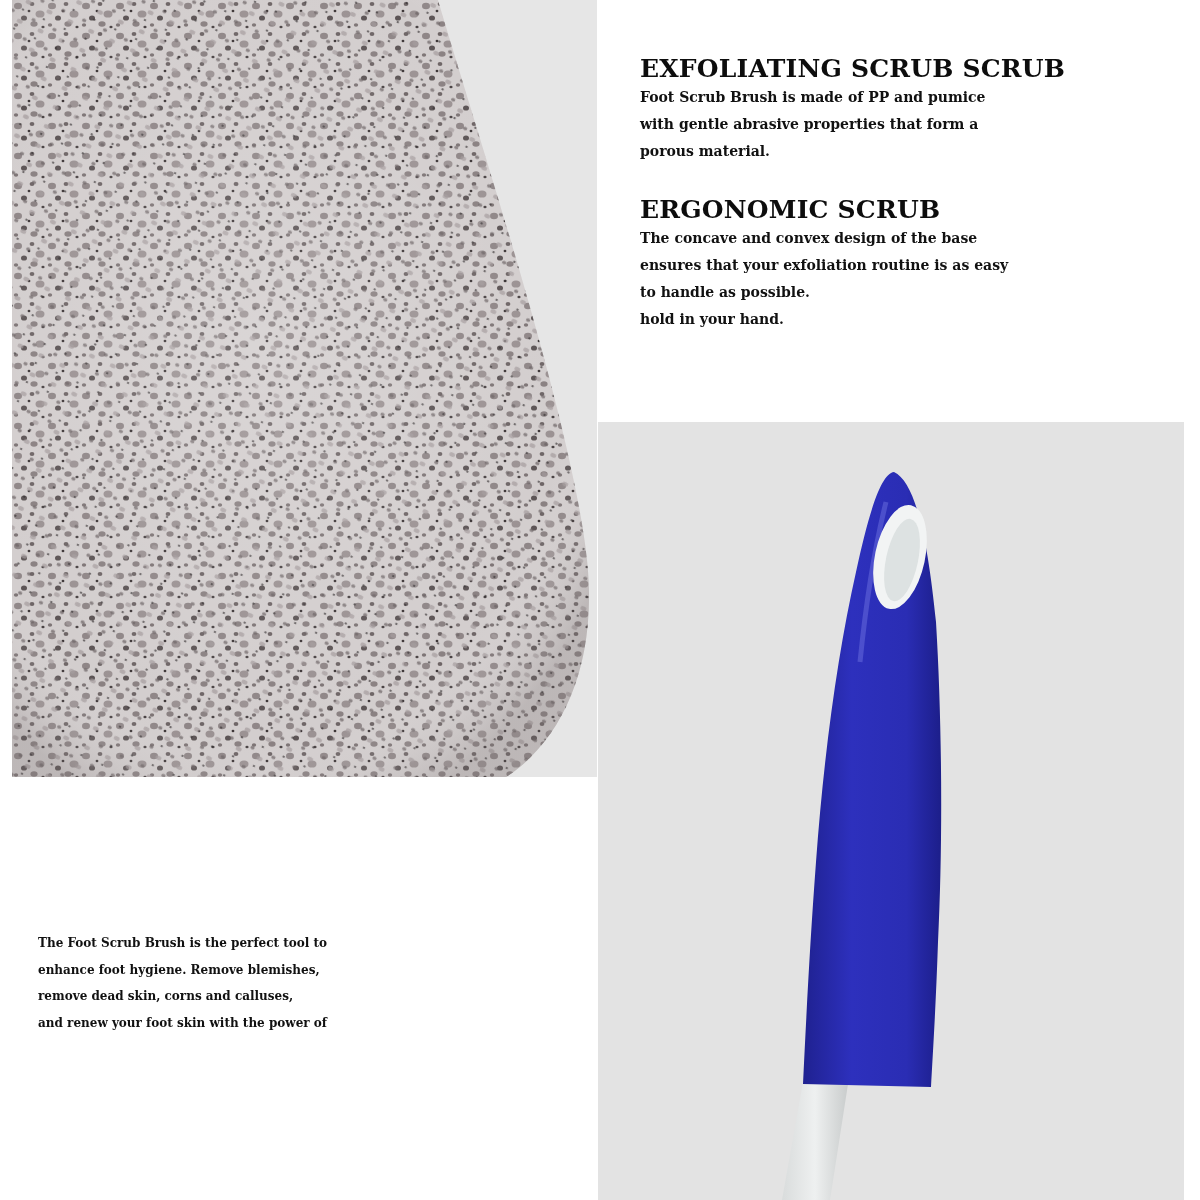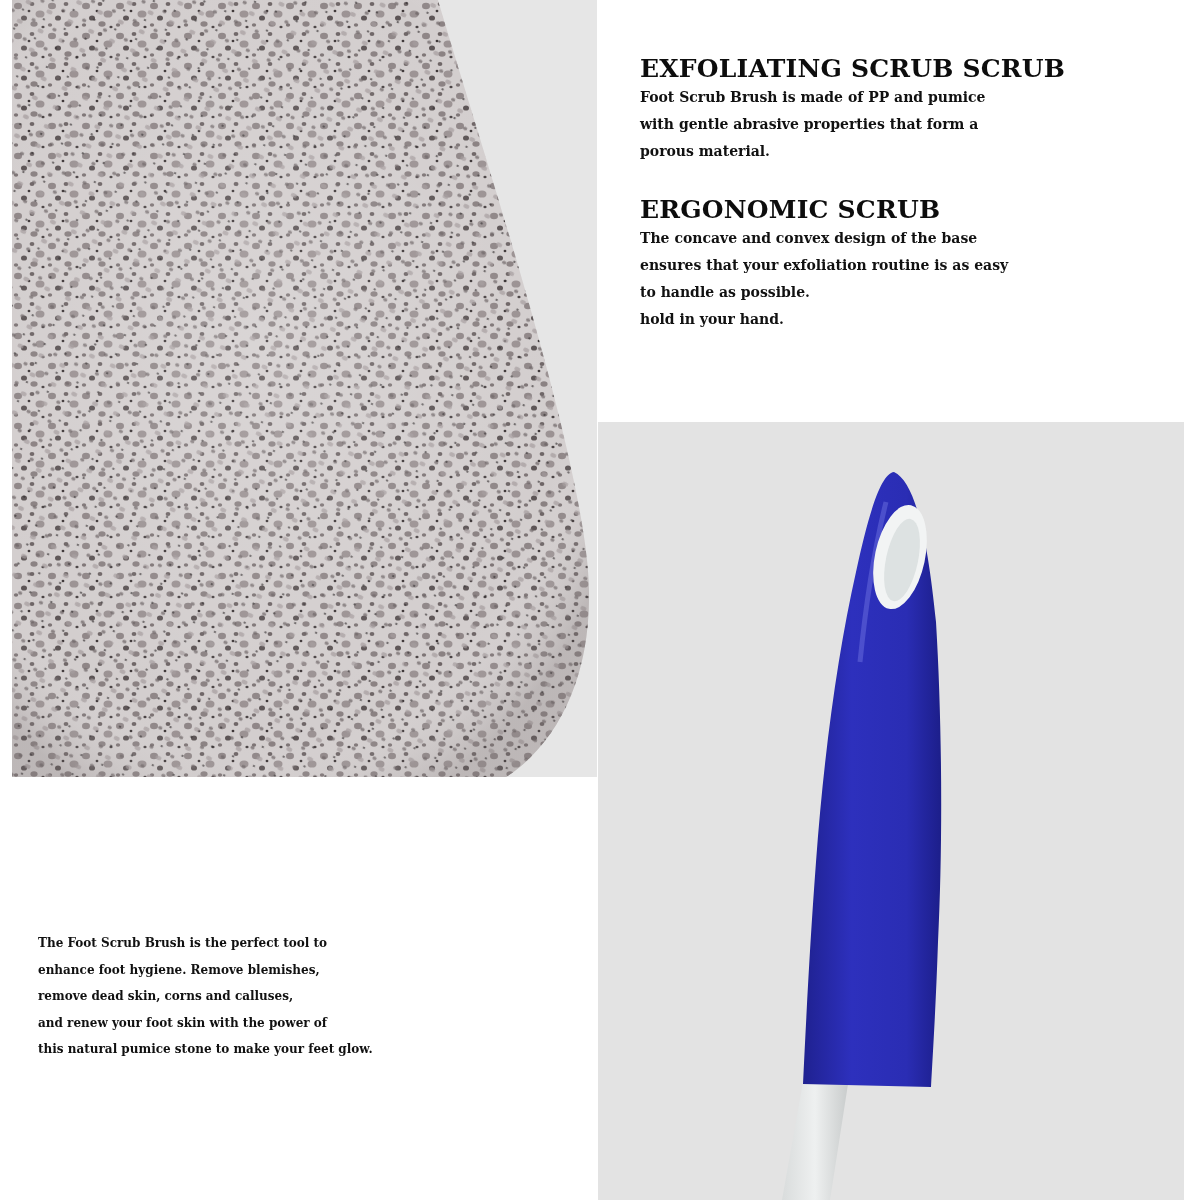--- a/index.html
+++ b/index.html
@@ -114,14 +114,13 @@
   <p>ensures that your exfoliation routine is as easy</p>
   <p>to handle as possible.</p>
   <p>hold in your hand.</p>
 </div>
 
 <div class="copy" id="block-bottom">
   <p>The Foot Scrub Brush is the perfect tool to</p>
   <p>enhance foot hygiene. Remove blemishes,</p>
   <p>remove dead skin, corns and calluses,</p>
   <p>and renew your foot skin with the power of</p>
-  <p>this natural pumice stone to make your feet glow.</p>
 </div>
 
 </body></html>

